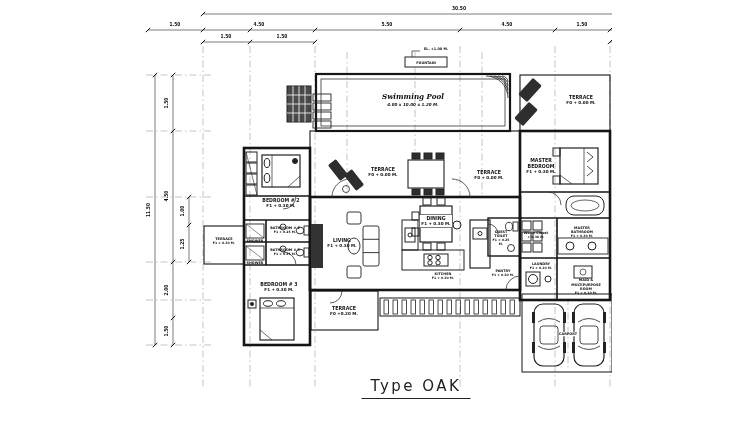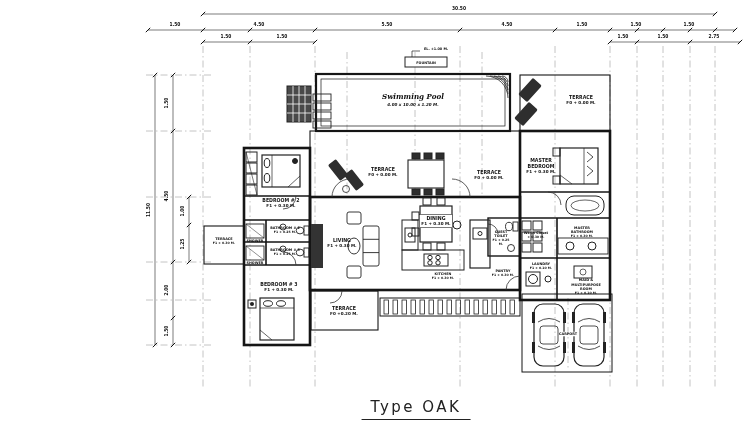--- a/index.html
+++ b/index.html
@@ -1,35 +1,35 @@
 <!DOCTYPE html>
 <html><head>
 <meta charset="utf-8">
 <style>
   html,body{margin:0;padding:0;background:#ffffff;}
-  .canvas{position:relative;width:750px;height:422px;background:#fff;overflow:hidden;
+  .canvas{position:relative;width:612px;height:422px;background:#fff;overflow:hidden;
           font-family:"DejaVu Sans",sans-serif;color:#111;}
   svg{position:absolute;left:0;top:0;}
   
   .lbl{position:absolute;text-align:center;line-height:1.3;white-space:nowrap;
        font-size:8.5px;font-weight:700;color:#101010;
        transform:translate(-50%,-50%) scale(0.55);transform-origin:center;}
   .lbl span{display:block;}
   .lbl .lv{font-size:7.5px;font-weight:600;}
   .tiny{font-size:7.6px;transform:translate(-50%,-50%) scale(0.45);}
   .tiny .lv{font-size:7px;}
   .wrap{white-space:normal;}
   .boxed{border:1px solid #111;background:#fff;padding:1px 3px;}
   .pool-name{font-size:13px;font-style:italic;font-weight:700;
              font-family:"DejaVu Serif",serif;}
   .pool-size{font-size:7.5px;font-style:italic;font-weight:700;}
   .dim{position:absolute;font-size:8px;font-weight:700;color:#101010;
        transform:translate(-50%,-50%) scale(0.55);white-space:nowrap;}
   .dimv{transform:translate(-50%,-50%) rotate(-90deg) scale(0.55);}
-  .title{position:absolute;left:416px;top:409px;transform:translate(-50%,-50%);
+  .title{position:absolute;left:416px;top:388px;transform:translate(-50%,-50%);
          font-size:15px;letter-spacing:2.5px;color:#222;font-weight:500;
          border-bottom:1.6px solid #222;padding:0 9px 3px;}
 </style>
 </head>
 <body>
 
 <div class="canvas">
 
 <svg width="750" height="422" viewBox="0 0 750 422">
 

